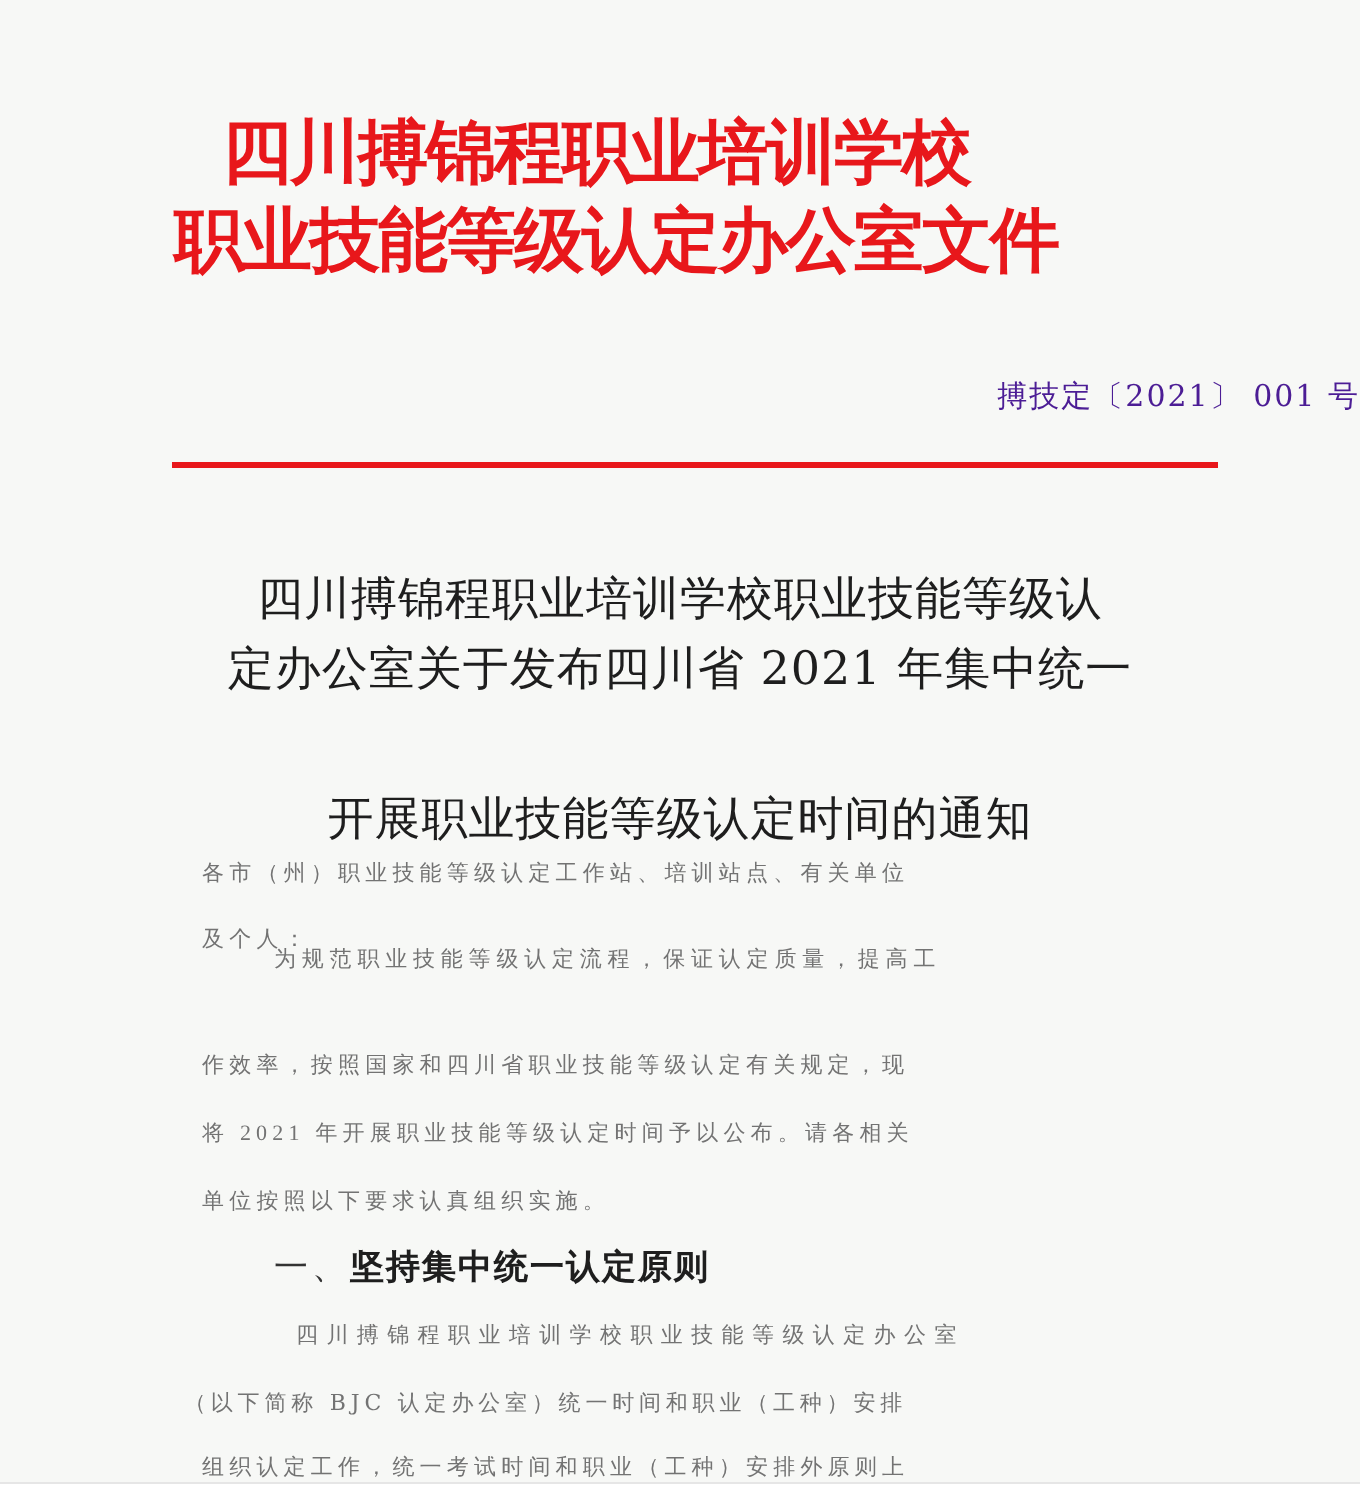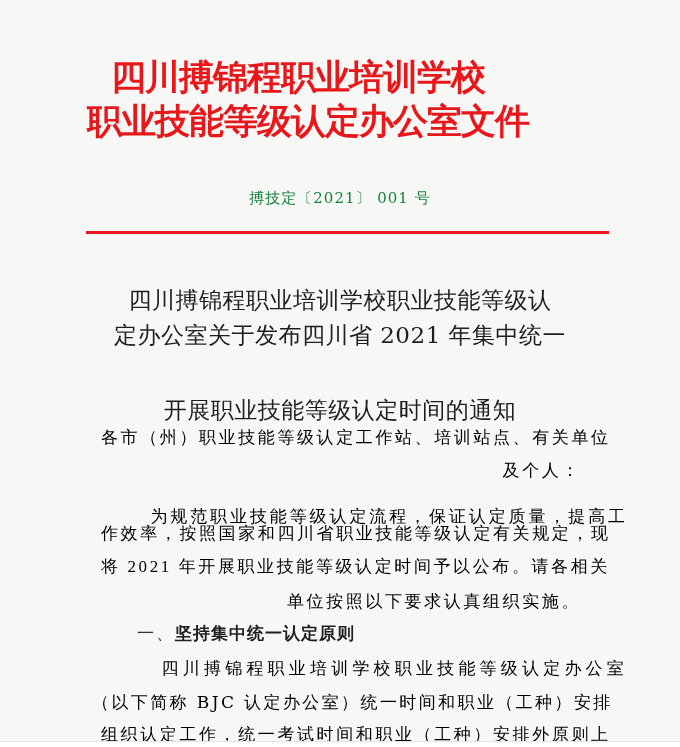--- a/index.html
+++ b/index.html
@@ -37,24 +37,24 @@
       line-height: 42px;
       letter-spacing: -1px;
       white-space: nowrap;
     }
     .header-line.l1 { top: 56px; }
     .header-line.l2 { top: 100px; margin-left: 10px; }
     .doc-number {
       position: absolute;
       top: 187px;
       left: 0; width: 680px;
-      text-align: center;
+      text-align: right;
       font-size: 15px;
       line-height: 22px;
-      color: #15803d;
+      color: #4c1d95;
       letter-spacing: 1px;
       white-space: nowrap;
     }
     .red-rule {
       position: absolute;
       top: 231px;
       left: 86px;
       width: 523px;
       height: 3px;
       background: #e8171b;
@@ -69,26 +69,25 @@
       white-space: nowrap;
       letter-spacing: 0.5px;
     }
     .title-line.t1 { top: 285px; }
     .title-line.t2 { top: 320px; }
     .title-line.t3 { top: 355px; margin-top: 40px; }
     .body-line {
       position: absolute;
       left: 101px;
       width: 480px;
-      font-size: 17px;
+      font-size: 11px;
       line-height: 24px;
-      color: #000000;
+      color: #737373;
       white-space: nowrap;
       letter-spacing: 2.6px;
-      text-align: right;
     }
     .body-line.indent { left: 137px; }
     .section-heading {
       position: absolute;
       left: 137px;
       top: 622px;
       font-size: 17px;
       line-height: 24px;
       color: #1e1e1e;
       white-space: nowrap;
@@ -109,21 +108,21 @@
 
   <div class="red-rule"></div>
 
   <div class="title-line t1">四川搏锦程职业培训学校职业技能等级认</div>
   <div class="title-line t2">定办公室关于发布四川省 2021 年集中统一</div>
   <div class="title-line t3">开展职业技能等级认定时间的通知</div>
 
   <div class="body-line" style="top:425px;">各市（州）职业技能等级认定工作站、培训站点、有关单位</div>
   <div class="body-line" style="top:458px;">及个人：</div>
 
-  <div class="body-line indent" style="top:504px; letter-spacing:2.9px;margin-left:11px;">为规范职业技能等级认定流程，保证认定质量，提高工</div>
+  <div class="body-line indent" style="top:468px; letter-spacing:2.9px;">为规范职业技能等级认定流程，保证认定质量，提高工</div>
   <div class="body-line" style="top:521px;">作效率，按照国家和四川省职业技能等级认定有关规定，现</div>
   <div class="body-line" style="top:555px;font-family:Liberation Serif, serif;">将 2021 年开展职业技能等级认定时间予以公布。请各相关</div>
   <div class="body-line" style="top:589px;">单位按照以下要求认真组织实施。</div>
 
   <div class="section-heading">
     <span class="num">一、</span><span class="txt">坚持集中统一认定原则</span>
   </div>
 
   <div class="body-line indent" style="top:656px; left:148px; letter-spacing:4.2px;">四川搏锦程职业培训学校职业技能等级认定办公室</div>
   <div class="body-line" style="top:690px; left:92px; letter-spacing:2.4px;">（以下简称 BJC 认定办公室）统一时间和职业（工种）安排</div>

